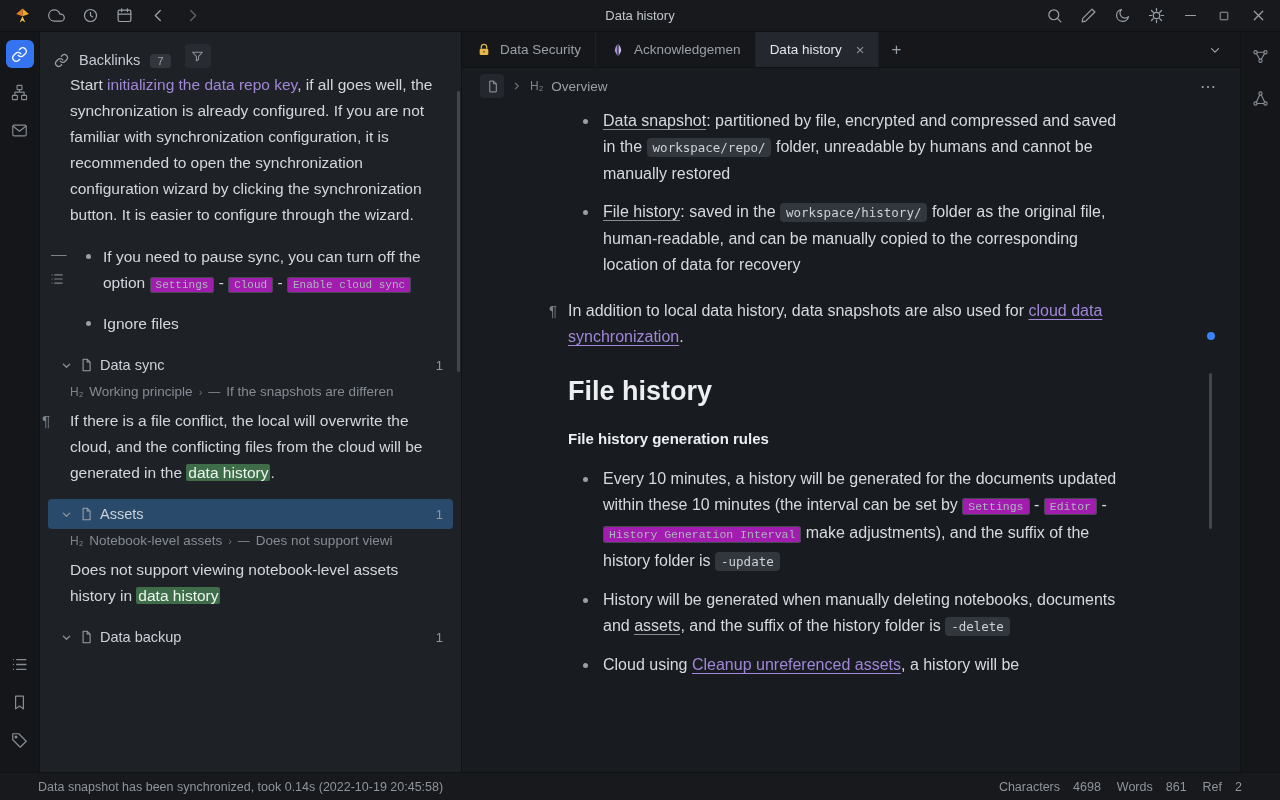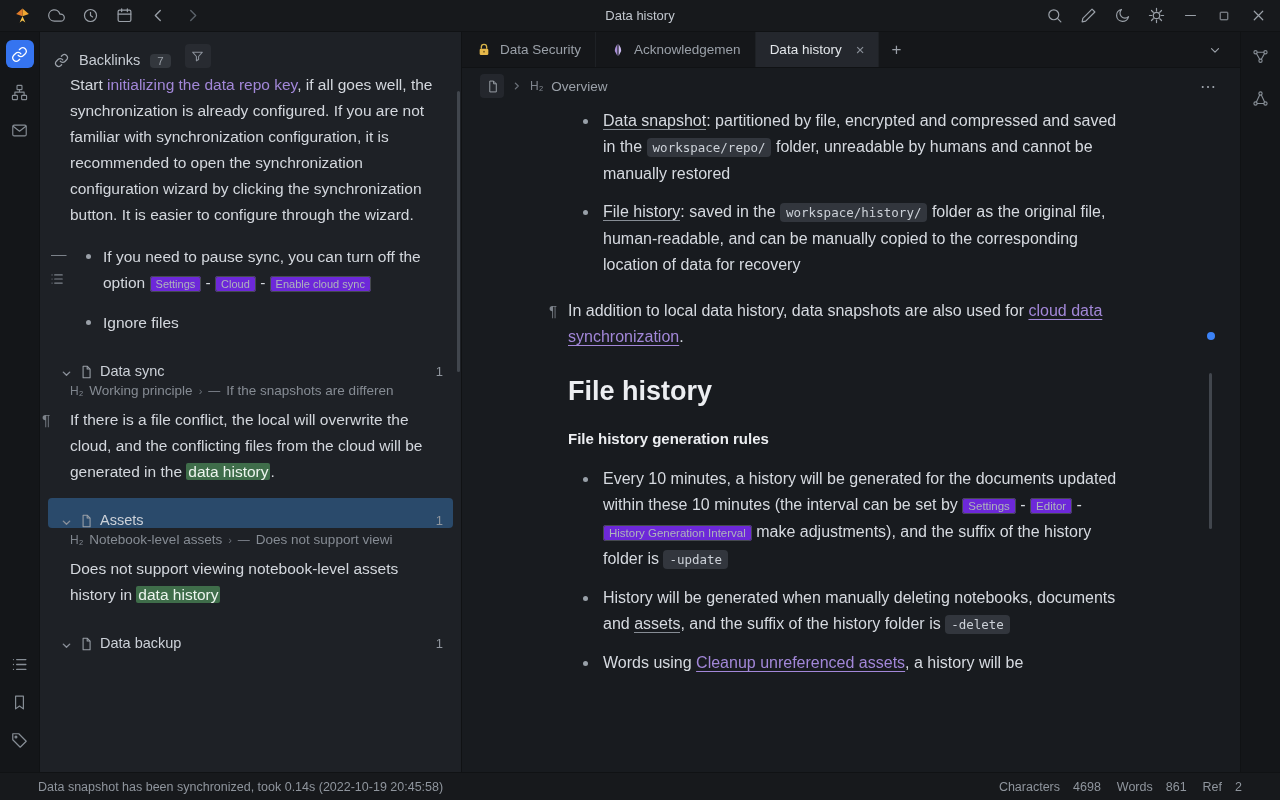--- a/index.html
+++ b/index.html
@@ -35,30 +35,30 @@
   .funnel-btn { width:26px; height:24px; border-radius:4px; background:#282b31; display:flex; align-items:center; justify-content:center; color:#8a9099; margin-left:4px; }
   .funnel-btn svg { width:13px; height:13px; }
 
   .bl-excerpt { margin:4px 16px 0 30px; line-height:26px; }
   .bl-list { position:relative; margin-top:16px; }
   .bl-li { position:relative; padding:0 16px 0 63px; line-height:26px; margin-bottom:13px; }
   .bl-li::before { content:""; position:absolute; left:46px; top:10px; width:5px; height:5px; border-radius:50%; background:#9aa0a8; }
   .gutter-dash { position:absolute; left:11px; top:1px; color:#7c828a; }
   .gutter-listicon { position:absolute; left:10px; top:28px; width:14px; height:14px; color:#7c828a; }
 
-  .kbd { font-family:Liberation Sans, sans-serif; font-size:11px; background:#6d28d9; border:1px solid #45494f;
+  .kbd { font-family:Liberation Mono, monospace; font-size:11px; background:#a21caf; border:1px solid #45494f;
          border-radius:3px; padding:1px 5px; color:#aeb4bb; white-space:nowrap; }
   .link { color:#a287d8; }
   .link.u { text-decoration:underline; text-underline-offset:3px; }
   .ref { border-bottom:1px solid #878d95; }
   .mark { background:#3f6d4a; color:#ecf5ee; padding:0 2px; border-radius:2px; }
   .pmark { color:#7c828a; }
 
   .mentions-header { margin-top:8px; }
-  .mgroup-row { height:30px; display:flex; align-items:flex-end; gap:7px; padding:0 18px 0 21px; font-size:14.5px; color:#ccd1d8; flex:0 0 30px; }
+  .mgroup-row { height:30px; display:flex; align-items:center; gap:7px; padding:0 18px 0 21px; font-size:14.5px; color:#ccd1d8; flex:0 0 30px; }
   .mgroup-row .count { margin-left:auto; color:#8f959d; font-size:13px; }
   .mgroup-row.selected { background:#2a4a6b; border-radius:4px; margin:0 8px; padding:0 10px 0 13px; }
   .tree-chevron { width:11px; height:11px; color:#8a9099; flex:0 0 11px; }
   .doc-icon { width:14px; height:14px; color:#9aa0a8; flex:0 0 14px; }
   .crumb { display:flex; align-items:center; gap:6px; padding:4px 10px 4px 30px; color:#868c94; font-size:13.5px; white-space:nowrap; overflow:hidden; }
   .crumb .htag { font-size:12px; color:#7f858d; flex:0 0 auto; }
   .crumb .ctitle { flex:0 0 auto; }
   .m-para { position:relative; margin:5px 16px 13px 30px; line-height:26px; }
   .m-para > .pmark { position:absolute; left:-28px; top:0; }
   .panel-scroll { position:absolute; right:1px; top:59px; width:3px; height:281px; background:#41464d; border-radius:2px; }
@@ -364,21 +364,21 @@
           </div>
 
           <p class="para"><span class="pmark">¶</span><span>In addition to local data history, data snapshots are also used for </span><span class="link u">cloud data synchronization</span><span>.</span></p>
 
           <h1 class="doc-h1">File history</h1>
           <h2 class="doc-h2">File history generation rules</h2>
 
           <div class="doclist">
             <div class="li"><span>Every 10 minutes, a history will be generated for the documents updated within these 10 minutes (the interval can be set by </span><span class="kbd">Settings</span><span> - </span><span class="kbd">Editor</span><span> - </span><span class="kbd">History Generation Interval</span><span> make adjustments), and the suffix of the history folder is </span><span class="code">-update</span></div>
             <div class="li"><span>History will be generated when manually deleting notebooks, documents and </span><span class="ref">assets</span><span>, and the suffix of the history folder is </span><span class="code">-delete</span></div>
-            <div class="li"><span>Words using </span><span class="link u">Cleanup unreferenced assets</span><span>, a history will be</span></div>
+            <div class="li"><span>Cloud using </span><span class="link u">Cleanup unreferenced assets</span><span>, a history will be</span></div>
           </div>
 
         </div>
       </div>
 
       <div class="editor-scroll-dot"></div>
       <div class="editor-scroll-thumb"></div>
     </main>
 
     <nav class="dock dock-right">

